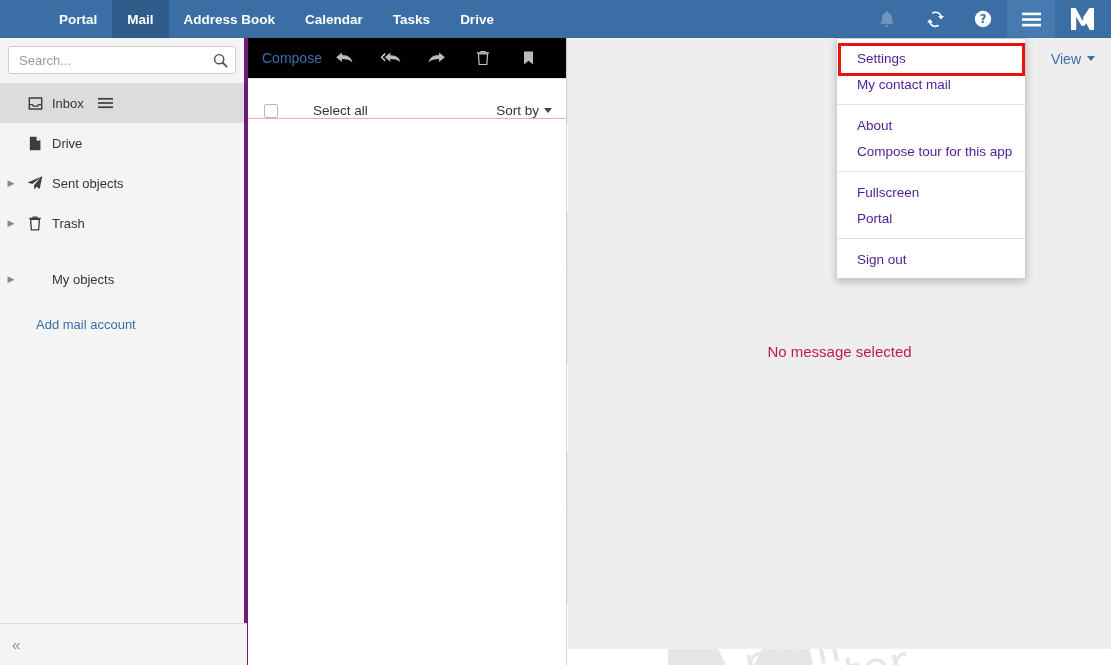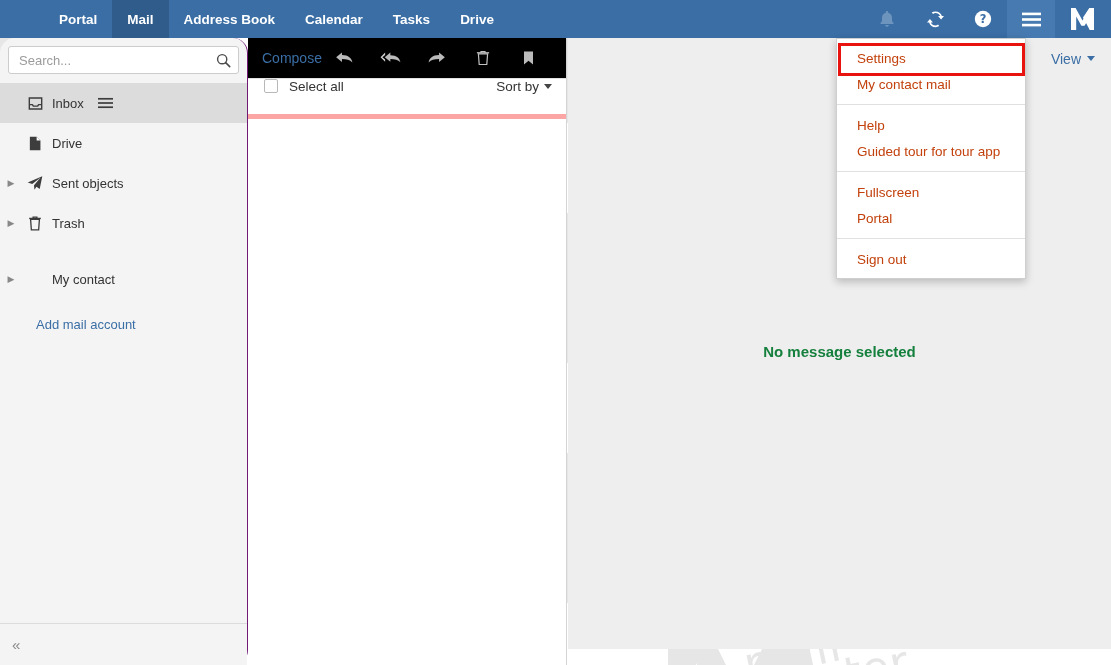--- a/index.html
+++ b/index.html
@@ -62,23 +62,22 @@
     color: #ffffff; cursor: pointer;
   }
   .hicon.dim { color: #6d94bd; }
   .hicon.active { background: #477ab0; }
   .hicon.logo { width: 56px; cursor: default; }
 
   
   .sidebar {
     position: absolute; left: 0; top: 38px; width: 248px; height: 627px;
     background: #f4f4f4;
-    border-right: 1px solid #701a75;
+    border-right: 4px solid #701a75;
     z-index: 5;
-    border-radius: 15px;
   }
   .search-wrap { padding: 8px 8px 0 8px; }
   .search-box {
     position: relative;
     height: 28px;
     background: #ffffff;
     border: 1px solid #cccccc;
     border-radius: 3px;
     display: flex; align-items: center;
   }
@@ -165,24 +164,25 @@
   }
   .tbicon {
     width: 46px; height: 40px;
     display: flex; align-items: center; justify-content: center;
     color: #b9b9b9; cursor: pointer;
   }
   .tbicon:first-of-type { margin-left: 6px; }
 
   .selectbar {
     height: 40px;
-    border-bottom: 5px solid #fca5a5;
-    display: flex; align-items: flex-start;
+    border-bottom: 1px solid #fca5a5;
+    display: flex; align-items: flex-end;
     padding: 0 14px 0 16px;
     background: #ffffff;
+    gap: 24px;
   }
   .chk {
     width: 14px; height: 14px;
     border: 1px solid #b8b8b8; border-radius: 2px;
     background: #fff; cursor: pointer;
   }
   .selectbar .sa-label {
     margin-left: 11px; font-size: 13.5px; color: #333;
     cursor: pointer;
   }
@@ -209,41 +209,40 @@
     display: flex; align-items: center; justify-content: flex-end;
     padding-right: 16px;
   }
   .view-link {
     color: #3a6ea5; font-size: 14px; cursor: pointer;
     display: flex; align-items: center; gap: 6px;
   }
   .empty-msg {
     position: absolute; left: 0; top: 0; width: 543px; height: 627px;
     display: flex; align-items: center; justify-content: center;
-    font-size: 15px; color: #15803d;
+    font-size: 15px; color: #be185d;
     pointer-events: none;
-    font-weight: bold;
   }
 
   
   .dropdown {
     position: absolute;
     left: 836px; top: 38px;
     width: 190px;
     background: #ffffff;
     border: 1px solid #cfcfcf;
     box-shadow: 0 3px 8px rgba(0,0,0,0.22);
     z-index: 40;
     padding: 6px 0 6px 0;
   }
   .menu-item {
     height: 26px;
     display: flex; align-items: center;
     padding-left: 20px;
-    font-size: 13.5px; color: #c2410c;
+    font-size: 13.5px; color: #4c1d95;
     cursor: pointer; white-space: nowrap; text-align: center;
   }
   .menu-sep { height: 1px; background: #e0e0e0; margin: 7px 0; }
   .highlight-box {
     position: absolute;
     left: 838px; top: 43px;
     width: 187px; height: 33px;
     border: 3px solid #e8120e;
     z-index: 50;
     pointer-events: none;
@@ -464,21 +463,21 @@
             <path d="M0.8 2.6h12.4" stroke="#3d3d3d" stroke-width="1.5"></path>
             <path d="M5 2.6V1.2h4v1.4" fill="none" stroke="#3d3d3d" stroke-width="1.4"></path>
             <path d="M2.3 3.6h9.4l-0.8 11.2H3.1z" fill="none" stroke="#3d3d3d" stroke-width="1.4"></path>
           </svg>
         </span>
         <span class="flabel">Trash</span>
       </div>
 
       <div class="folder myfolders">
         <span class="arrow">▶</span>
-        <span class="flabel">My contact</span>
+        <span class="flabel">My objects</span>
       </div>
 
       <div class="add-account">Add mail account</div>
     </div>
 
     <div class="sidebar-footer">
       <button class="collapse-btn">«</button>
     </div>
   </div>
 
@@ -581,22 +580,22 @@
           <path d="M24 1v22h-4.2L13 10.6 19.4 1z" fill="#ffffff"></path>
         </svg>
       </div>
     </div>
   </div>
 
   <div class="dropdown">
     <div class="menu-item">Settings</div>
     <div class="menu-item">My contact mail</div>
     <div class="menu-sep"></div>
-    <div class="menu-item">Help</div>
-    <div class="menu-item">Guided tour for tour app</div>
+    <div class="menu-item">About</div>
+    <div class="menu-item">Compose tour for this app</div>
     <div class="menu-sep"></div>
     <div class="menu-item">Fullscreen</div>
     <div class="menu-item">Portal</div>
     <div class="menu-sep"></div>
     <div class="menu-item">Sign out</div>
   </div>
 
   <div class="highlight-box"></div>
 
 </div>

